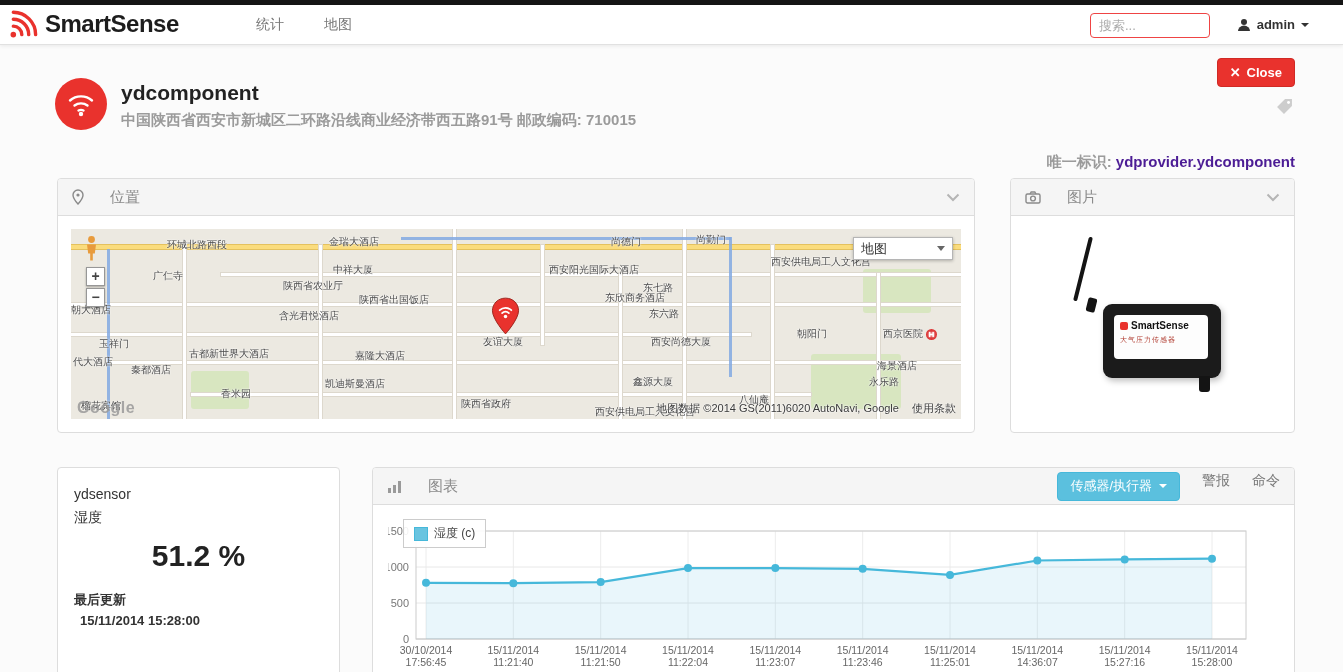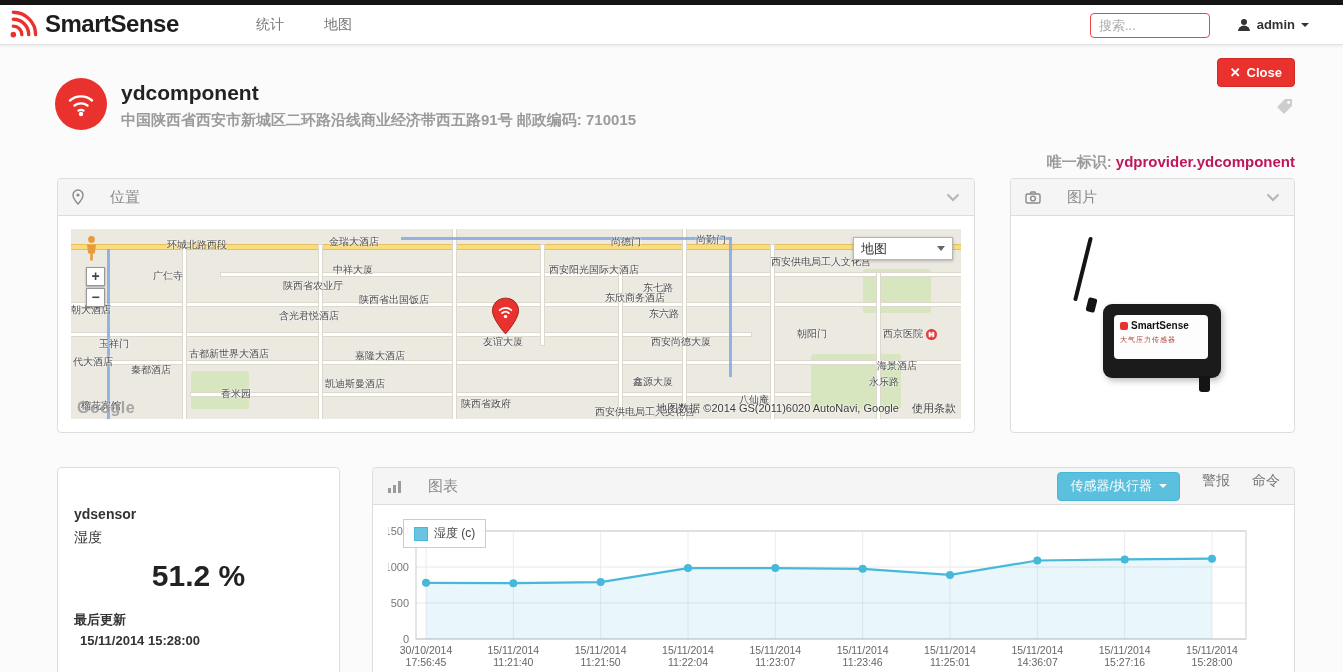--- a/index.html
+++ b/index.html
@@ -28,21 +28,21 @@
   .device-icon { position:absolute; left:55px; top:78px; width:52px; height:52px; border-radius:50%;
                  background:#e9322d; display:flex; align-items:center; justify-content:center; }
   .device-title { position:absolute; left:121px; top:81px; font-size:21px; font-weight:bold; color:#222; }
   .device-address { position:absolute; left:121px; top:111px; font-size:15px; font-weight:bold; color:#9b9b9b; }
   .close-btn { position:absolute; right:48px; top:58px; height:29px; background:#e9322d; color:#fff;
                border:1px solid #d02a25; border-radius:4px; font-size:13px; font-weight:bold;
                padding:0 12px; display:flex; align-items:center; gap:6px; cursor:pointer;
                font-family:"Liberation Sans", sans-serif; }
   .tag-icon { position:absolute; right:50px; top:98px; }
   .uid-line { position:absolute; right:48px; top:153px; font-size:15px; font-weight:bold; color:#9b9b9b; }
-  .uid-line b { color:#be185d; }
+  .uid-line b { color:#4c1d95; }
 
   
   .card { position:absolute; background:#fff; border:1px solid #ddd; border-radius:4px; }
   .card-header { height:37px; background:#f5f5f5; border-bottom:1px solid #ddd; border-radius:3px 3px 0 0;
                  display:flex; align-items:center; gap:26px; padding:0 14px; color:#8a8a8a; font-size:15px; }
   .chev { margin-left:auto; cursor:pointer; display:flex; align-items:center; }
 
   .card-location { left:57px; top:178px; width:918px; height:255px; }
   .card-picture  { left:1010px; top:178px; width:285px; height:255px; }
   .card-current  { left:57px; top:467px; width:283px; height:235px; }
@@ -92,21 +92,21 @@
   .device-label { position:absolute; left:11px; top:11px; width:94px; height:44px; background:#fdfdfd;
                   border-radius:4px; padding:5px 6px 0; }
   .device-label-brand { display:flex; align-items:center; gap:3px; font-size:10px; font-weight:bold; color:#111; }
   .logo-dot { width:8px; height:8px; background:#e9322d; border-radius:2px; display:inline-block; }
   .device-label-sub { font-size:7px; color:#b03a2e; margin-top:4px; letter-spacing:1px; }
   .device-foot { position:absolute; left:188px; top:160px; width:11px; height:16px; background:#141414;
                  border-radius:0 0 3px 3px; }
 
   
   .current-body { padding:18px 16px; color:#333; }
-  .sensor-name { font-size:14px; font-weight:bold;margin-top:20px; }
+  .sensor-name { font-size:14px; font-weight:normal; }
   .metric-name { font-size:14px; margin-top:7px; }
   .metric-value { font-size:30px; font-weight:bold; color:#222; text-align:center; margin:12px 0 18px; }
   .updated-label { font-size:13px; font-weight:bold; }
   .updated-time { font-size:13px; font-weight:bold; margin-top:4px;margin-left:6px; }
 
   
   .chart-controls { margin-left:auto; display:flex; align-items:flex-start; gap:22px; }
   .btn-info { background:#5bc0de; border:1px solid #46b8da; color:#fff; border-radius:4px; font-size:13px;
               height:29px; padding:0 12px; display:flex; align-items:center; gap:7px; cursor:pointer;
               font-family:"Liberation Sans", sans-serif; }

